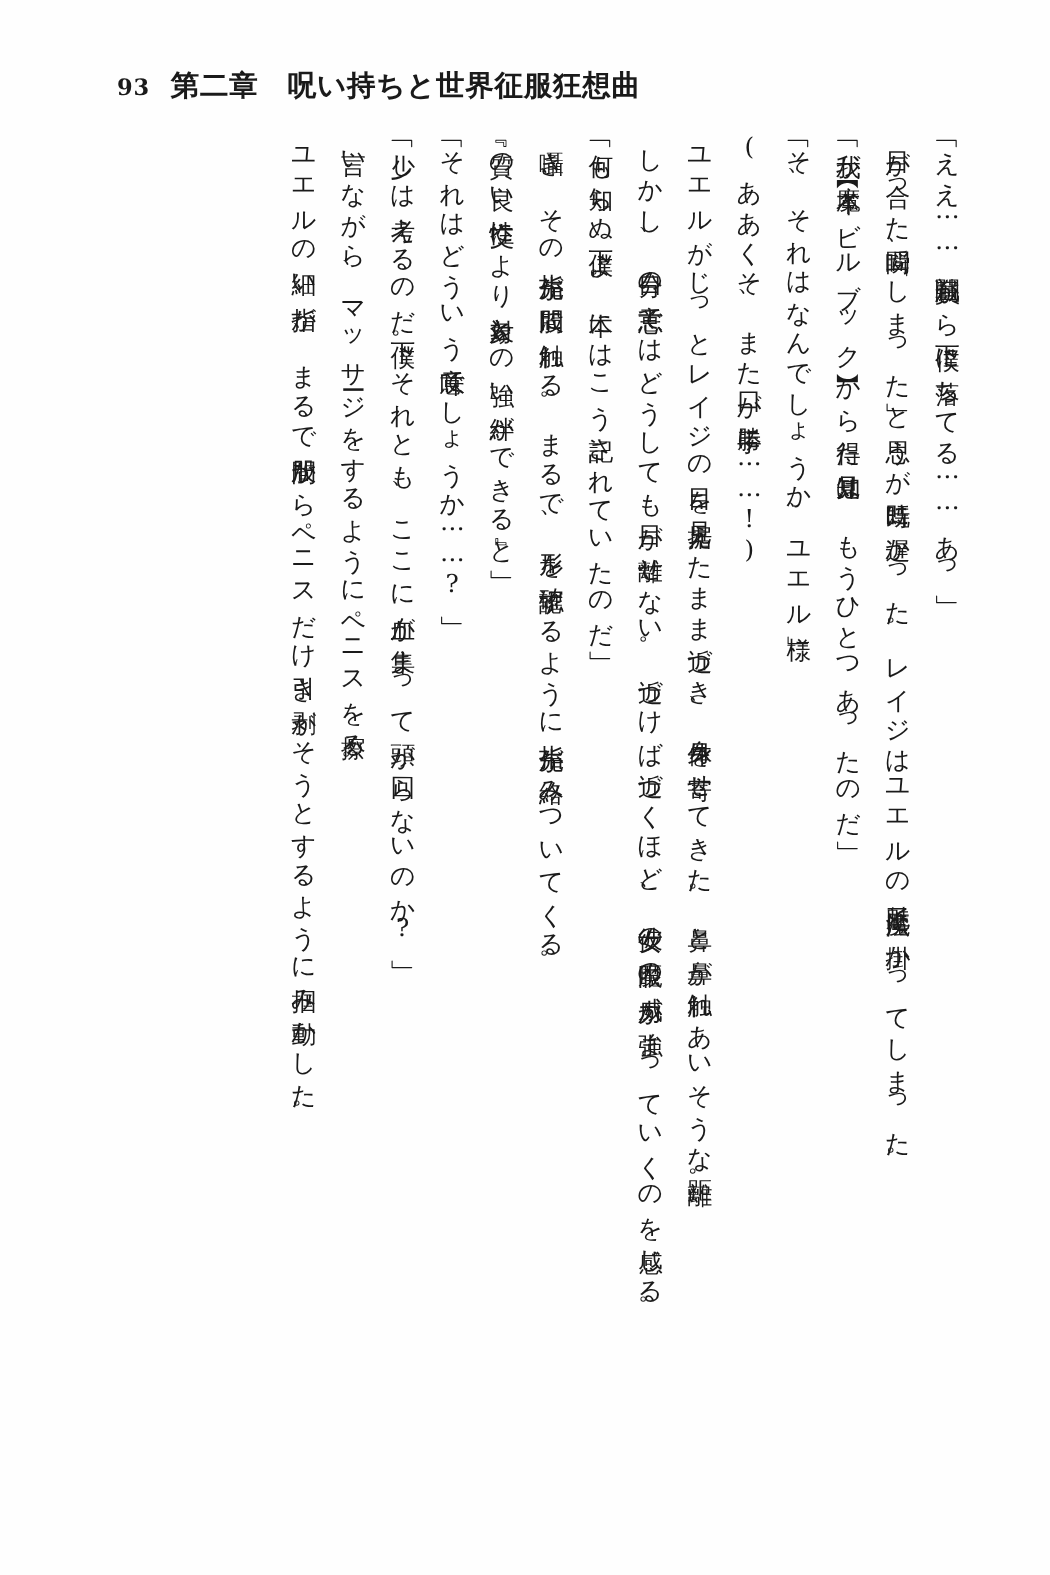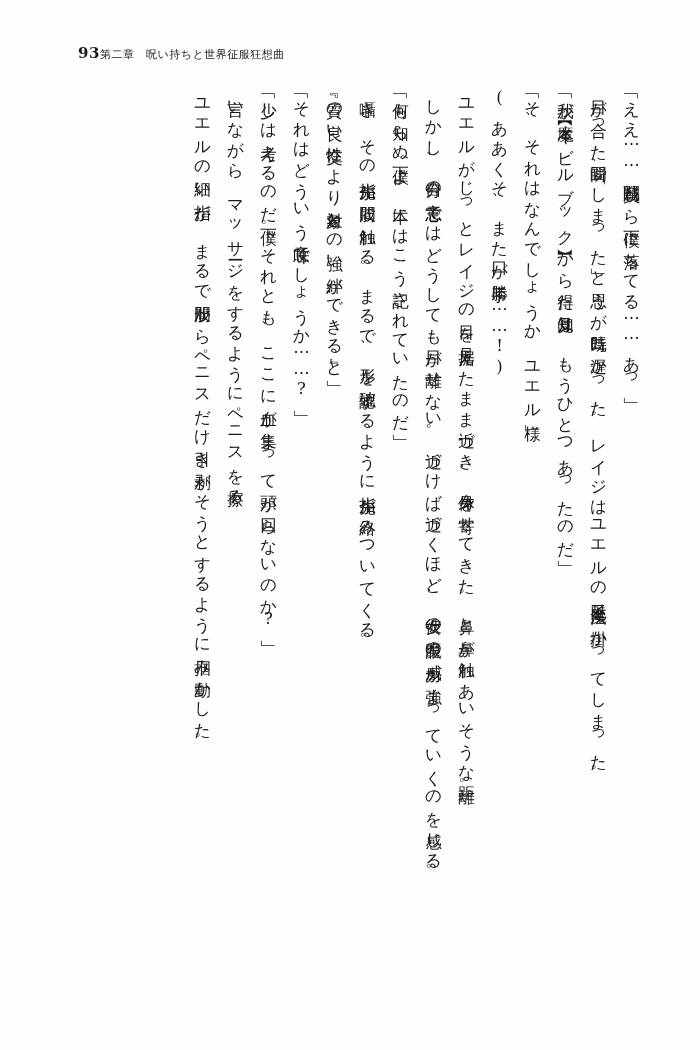--- a/index.html
+++ b/index.html
@@ -25,30 +25,31 @@
     background: #fefefe;
   }
 
   
   .header {
     position: absolute;
     left: 78px;
     top: 44px;
     display: flex;
     align-items: baseline;
+    gap: 14px;
     font-size: 14px;
     letter-spacing: 0.5px;
   }
   .header .folio {
     font-weight: bold;
     font-size: 15px;
   }
   .header .chapter {
-    font-size: 11px;
-    font-weight: normal;
+    font-size: 19px;
+    font-weight: bold;
   }
 
   
   .body-area {
     position: absolute;
     right: 52px;
     top: 88px;
     width: 566px;
     height: 930px;
     writing-mode: vertical-rl;

